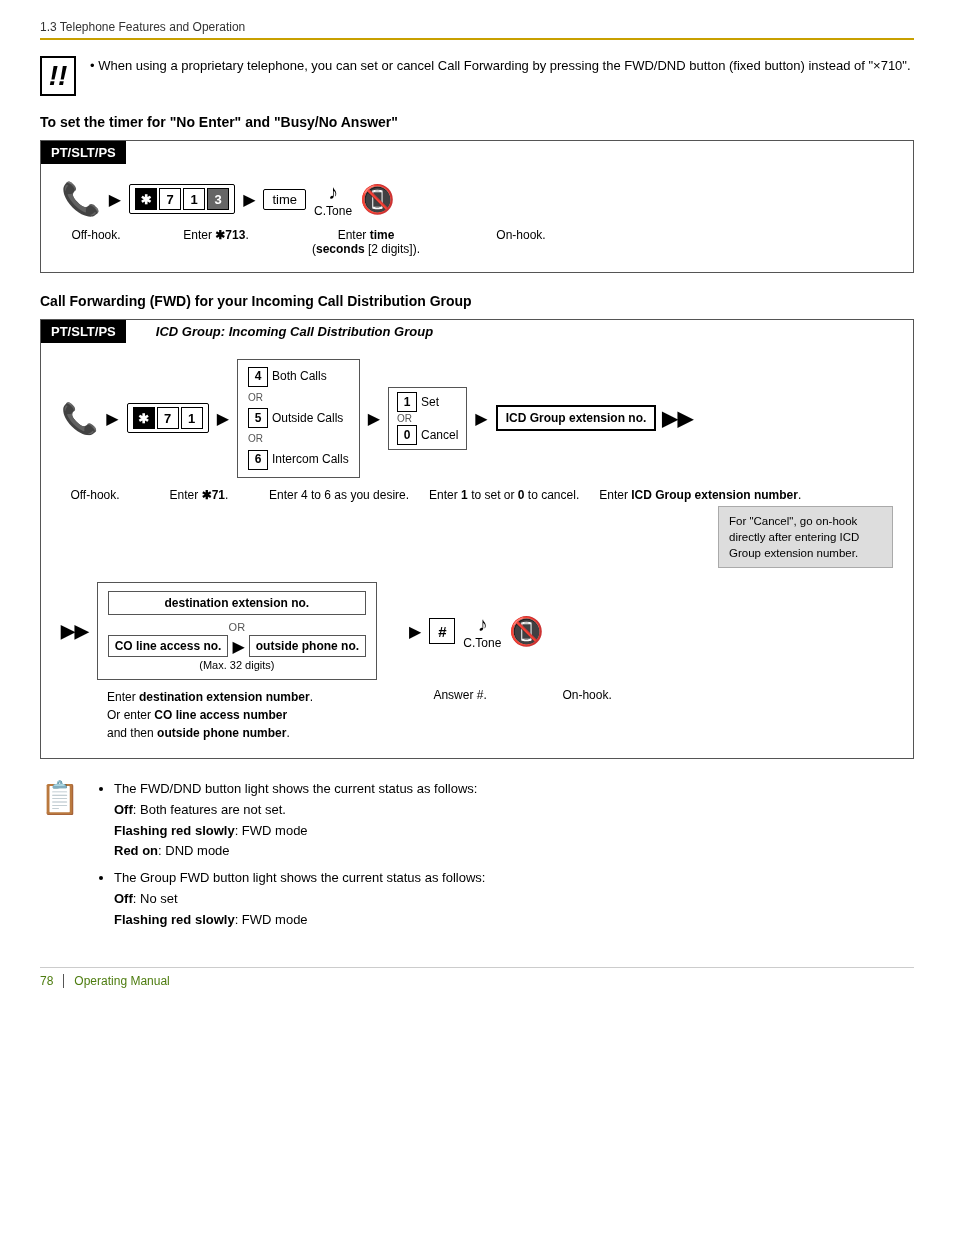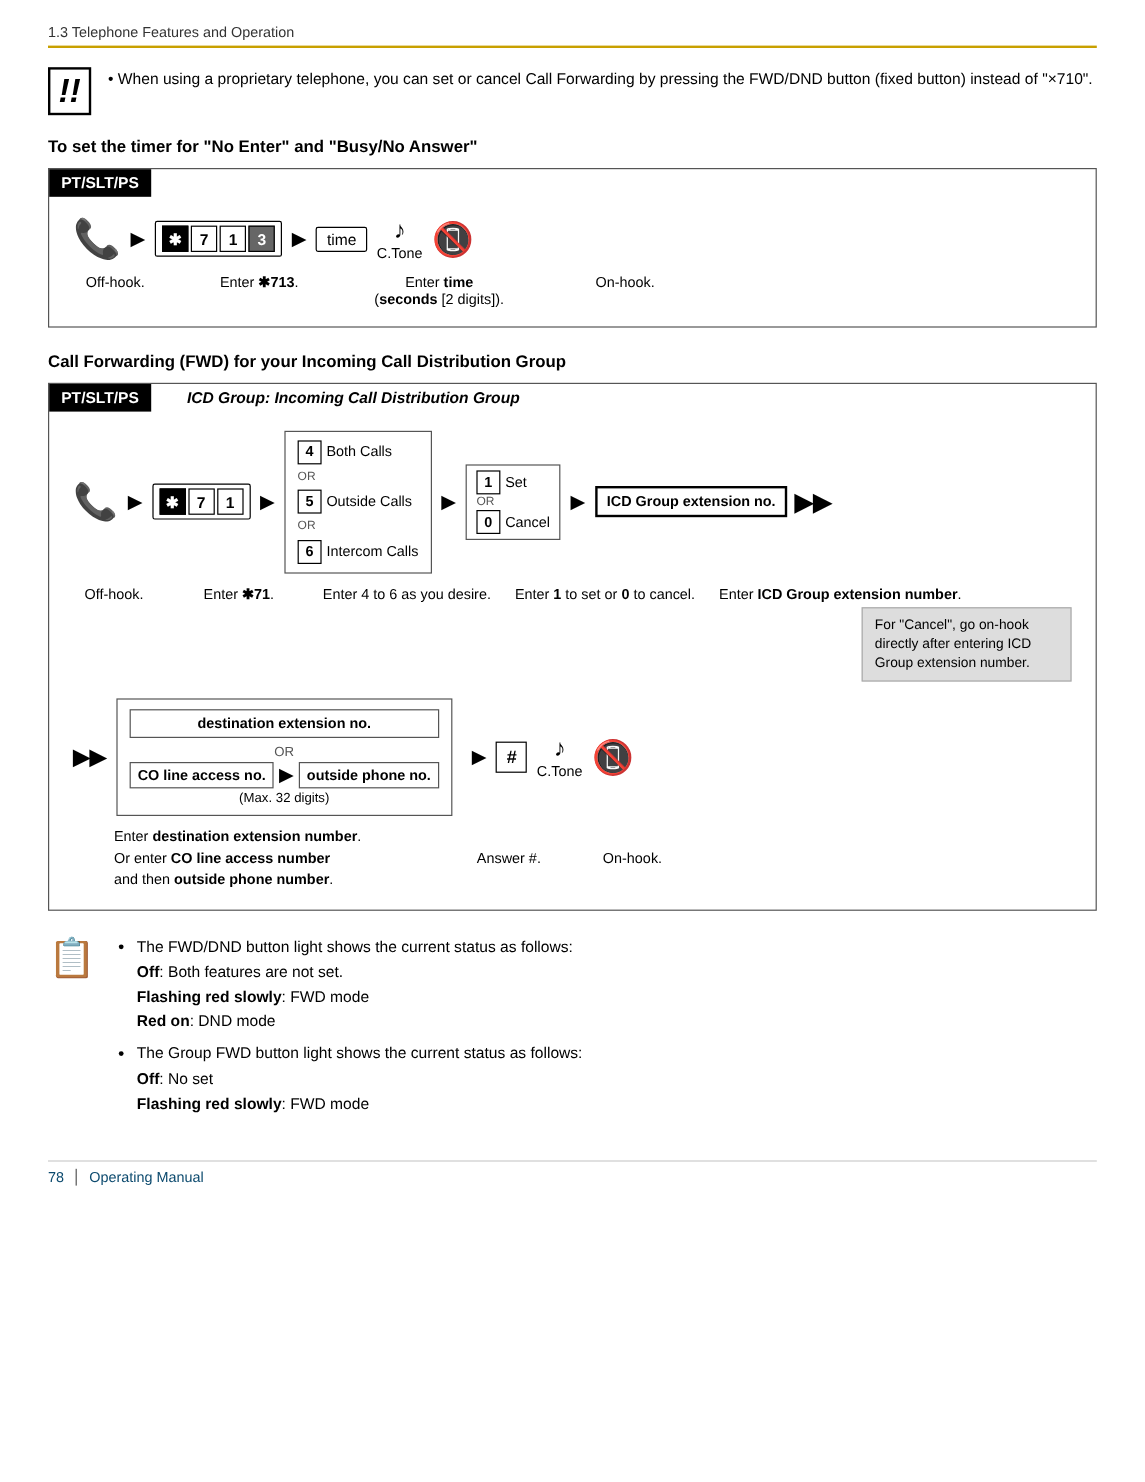--- a/index.html
+++ b/index.html
@@ -120,21 +120,21 @@
       border: 2px solid #000;
       padding: 4px 8px;
       font-size: 12px;
       font-weight: bold;
       text-align: center;
       min-width: 90px;
     }
     .destination-area {
       border: 1.5px solid #555;
       padding: 8px 10px;
-      margin-right: 8px;
+      margin-right: 24px;
       font-size: 12px;
     }
     .dest-inner {
       border: 1.5px solid #555;
       padding: 4px 8px;
       font-size: 12px;
       text-align: center;
       font-weight: bold;
       margin-bottom: 6px;
     }
@@ -187,21 +187,21 @@
     }
     .bullet-list li {
       margin-bottom: 6px;
     }
     .page-footer {
       display: flex;
       align-items: center;
       gap: 10px;
       margin-top: 30px;
       font-size: 12px;
-      color: #0c4a6e;
+      color: #4d7c0f;
       border-top: 1px solid #ccc;
       padding-top: 6px;
     }
     .footer-sep {
       border-left: 1px solid #555;
       height: 14px;
     }
   </style>
 </head>
 <body>
@@ -380,21 +380,21 @@
       <span class="hash-btn">#</span>
 
       <div class="ctone-block">
         <span style="font-size:20px;">♪</span>
         <span style="font-size:12px;">C.Tone</span>
       </div>
 
       <span style="font-size:28px;">📵</span>
     </div>
 
-    <div style="display:flex;align-items:center;gap:4px;margin-top:8px;font-size:12px;">
+    <div style="display:flex;align-items:flex-start;gap:16px;margin-top:8px;font-size:12px;">
       <div style="min-width:30px;"></div>
       <div style="min-width:200px;text-align:left;line-height:1.5;">
         Enter <strong>destination extension number</strong>.<br>
         Or enter <strong>CO line access number</strong><br>
         and then <strong>outside phone number</strong>.
       </div>
       <div style="min-width:80px;"></div>
       <div style="min-width:70px;text-align:center;">Answer #.</div>
       <div style="min-width:30px;"></div>
       <div style="min-width:60px;text-align:center;">On-hook.</div>

